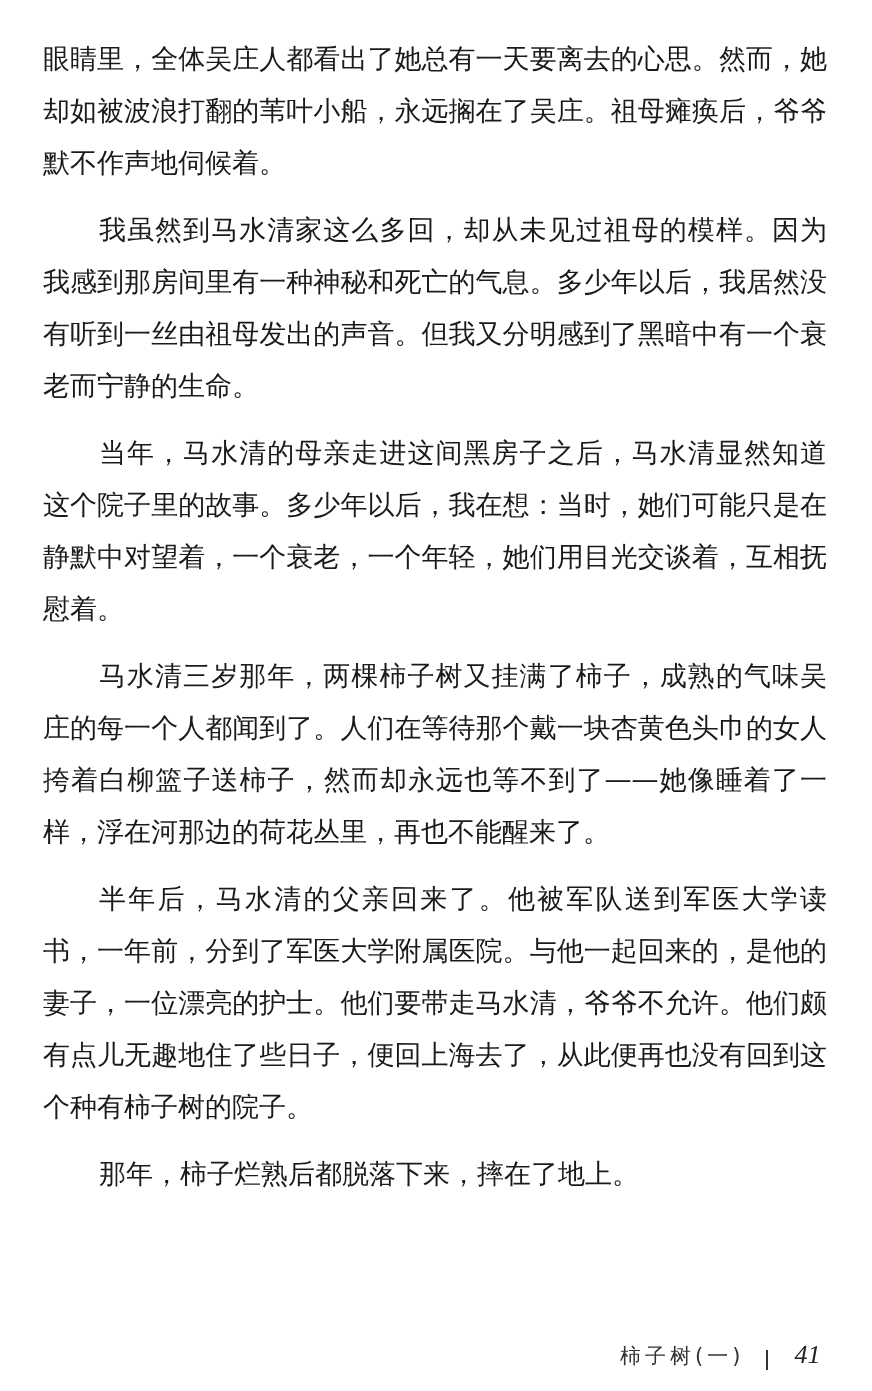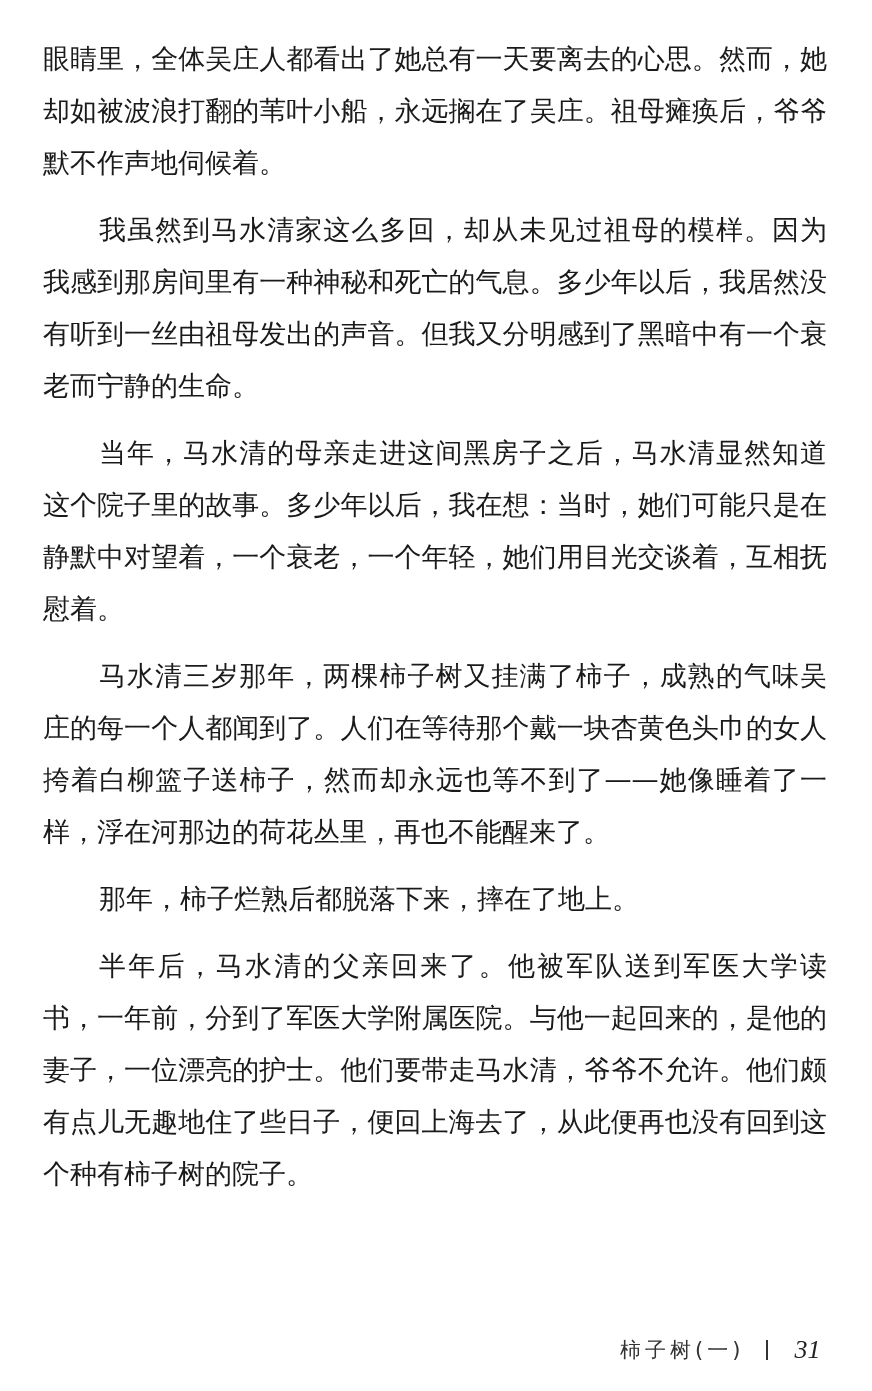--- a/index.html
+++ b/index.html
@@ -7,41 +7,41 @@
   .page {
     position: absolute; left: 28px; top: 18px; width: 814px;
     font-family: "DejaVu Serif", "Liberation Serif", serif;
     font-size: 27px; line-height: 52px; color: #1a1a1a;
     text-align: justify; text-justify: inter-character;
   }
   .para { margin: 15px; text-indent: 56px; }
   .para.cont { text-indent: 0; }
   .footer {
     position: absolute; top: 1330px; left: 620px; height: 40px;
-    display: flex; align-items: center; color: #333;
+    display: flex; align-items: flex-end; color: #333;
   }
   .running-title {
     font-family: "DejaVu Sans", "Liberation Sans", sans-serif;
     font-size: 21px; letter-spacing: 4px; color: #333;
   }
   .divider { width: 2px; height: 20px; background: #333; margin: 0 26px 0 22px; }
   .page-num {
     font-family: "Liberation Serif", "DejaVu Serif", serif;
     font-style: italic; font-size: 26px; color: #222;
   }
 </style>
 </head>
 <body>
 
 <div class="page">
   <p class="para cont">眼睛里，全体吴庄人都看出了她总有一天要离去的心思。然而，她却如被波浪打翻的苇叶小船，永远搁在了吴庄。祖母瘫痪后，爷爷默不作声地伺候着。</p>
   <p class="para">我虽然到马水清家这么多回，却从未见过祖母的模样。因为我感到那房间里有一种神秘和死亡的气息。多少年以后，我居然没有听到一丝由祖母发出的声音。但我又分明感到了黑暗中有一个衰老而宁静的生命。</p>
   <p class="para">当年，马水清的母亲走进这间黑房子之后，马水清显然知道这个院子里的故事。多少年以后，我在想：当时，她们可能只是在静默中对望着，一个衰老，一个年轻，她们用目光交谈着，互相抚慰着。</p>
   <p class="para">马水清三岁那年，两棵柿子树又挂满了柿子，成熟的气味吴庄的每一个人都闻到了。人们在等待那个戴一块杏黄色头巾的女人挎着白柳篮子送柿子，然而却永远也等不到了——她像睡着了一样，浮在河那边的荷花丛里，再也不能醒来了。</p>
+  <p class="para">半年后，马水清的父亲回来了。他被军队送到军医大学读书，一年前，分到了军医大学附属医院。与他一起回来的，是他的妻子，一位漂亮的护士。他们要带走马水清，爷爷不允许。他们颇有点儿无趣地住了些日子，便回上海去了，从此便再也没有回到这个种有柿子树的院子。</p>
   <p class="para">那年，柿子烂熟后都脱落下来，摔在了地上。</p>
-  <p class="para">半年后，马水清的父亲回来了。他被军队送到军医大学读书，一年前，分到了军医大学附属医院。与他一起回来的，是他的妻子，一位漂亮的护士。他们要带走马水清，爷爷不允许。他们颇有点儿无趣地住了些日子，便回上海去了，从此便再也没有回到这个种有柿子树的院子。</p>
 </div>
 
 <div class="footer">
   <span class="running-title">柿子树(一)</span>
   <span class="divider"></span>
-  <span class="page-num">31</span>
+  <span class="page-num">41</span>
 </div>
 
 </body></html>

